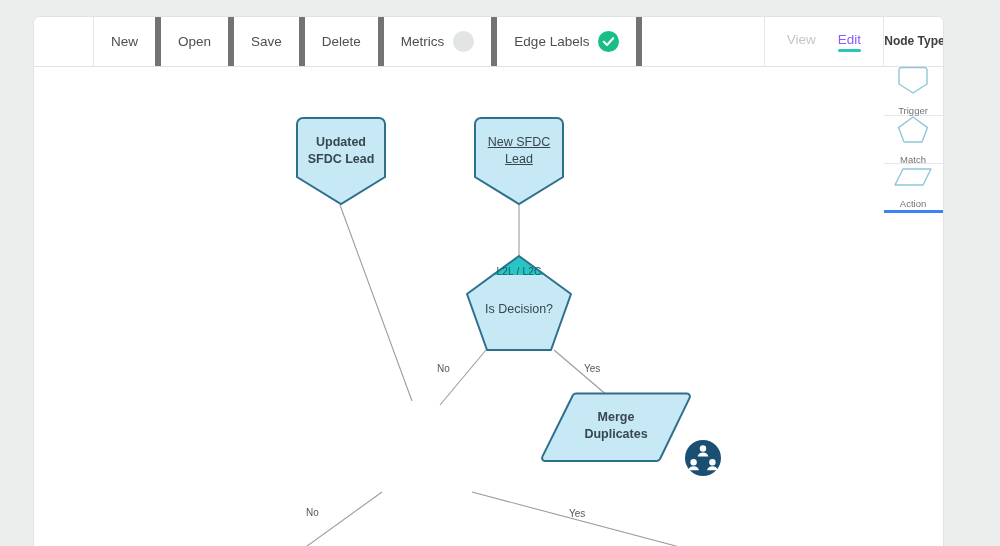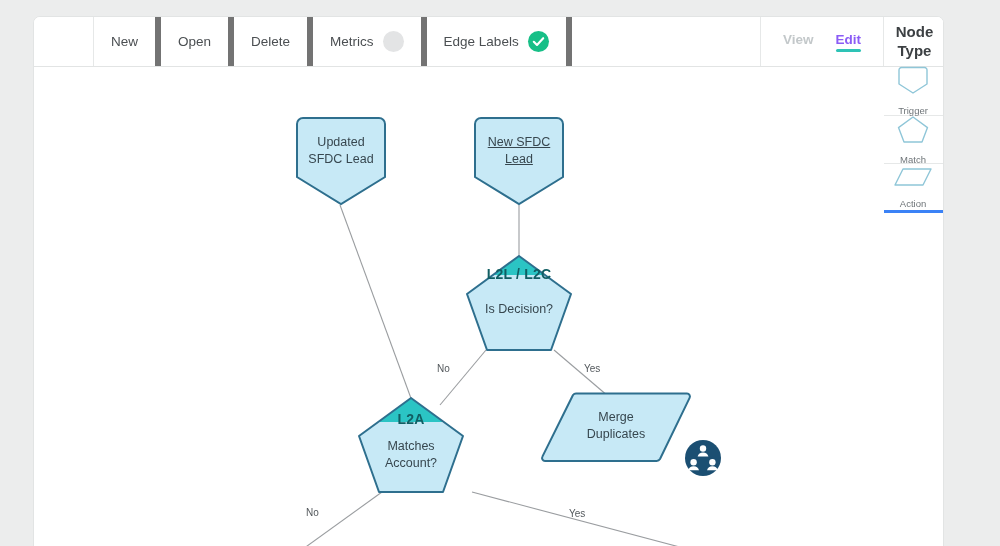--- a/index.html
+++ b/index.html
@@ -67,39 +67,39 @@
   .toggle-dot svg { display: none; }
 
   .tb-viewedit {
     display: flex;
     align-items: center;
     gap: 22px;
     padding: 0 22px;
     border-right: 1px solid #e6e8e8;
     font-size: 13.5px;
   }
-  .ve-item { cursor: pointer; position: relative; padding-bottom: 5px; font-weight: bold; }
+  .ve-item { cursor: pointer; position: relative; padding-bottom: 5px; }
   .ve-item.inactive { color: #c3c8ca; }
   .ve-item.active { color: #8b5cf6; }
   .ve-item.active::after {
     content: "";
     position: absolute;
     left: 0; right: 0; bottom: 0;
     height: 2.5px;
     background: #2ec3b6;
     border-radius: 2px;
   }
 
   .tb-nodetype-head {
     width: 61px;
     display: flex;
     align-items: center;
     justify-content: center;
     text-align: center;
-    font-size: 15px;
+    font-size: 12px;
     font-weight: bold;
     color: #3c4043;
     line-height: 1.25;
     background: #fff;
   }
 
   
   #node-type-panel {
     position: absolute;
     right: 0; top: 50px;
@@ -147,22 +147,22 @@
   }
   .node .node-shape { position: absolute; left: 0; top: 0; }
   .node .node-text {
     position: relative;
     z-index: 2;
     white-space: pre-line;
   }
   .node .node-badge {
     position: absolute;
     z-index: 3;
-    font-size: 14px;
-    font-weight: bold;
+    font-size: 10px;
+    font-weight: normal;
     color: #115e63;
     letter-spacing: .2px;
     white-space: nowrap;
   }
 
   .edge-label {
     position: absolute;
     font-size: 10px;
     color: #53585c;
     z-index: 4;
@@ -179,20 +179,23 @@
 <div id="app-window">
 
   <div id="toolbar">
     <div class="tb-spacer-left"></div>
 
     <div class="tb-item">
       <span>New</span>
     </div>
     <div class="tb-item">
       <span>Open</span>
+    </div>
+    <div class="tb-item">
+      <span>Save</span>
     </div>
     <div class="tb-item">
       <span>Delete</span>
     </div>
 
     <div class="tb-item">
       <span>Metrics</span>
       <span class="toggle-dot"></span>
     </div>
 
@@ -269,21 +272,21 @@
       </g>
       <g>
         <ellipse cx="739" cy="495" rx="9" ry="6" fill="#2bc4c4" stroke="#2e6f8e" stroke-width="1.1"></ellipse>
       </g>
     </svg>
 
     <div class="node" style="left:260px; top:48px; width:94px; height:92px;">
       <svg class="node-shape" width="94" height="92" viewBox="0 0 94 92">
         <path d="M3 9 a6 6 0 0 1 6 -6 h76 a6 6 0 0 1 6 6 v53 l-44 27 l-44 -27 z" fill="#c7e9f6" stroke="#2e6f8e" stroke-width="2"></path>
       </svg>
-      <span class="node-text" style="transform: translateY(-10px);">Updated
+      <span class="node-text" style="transform: translateY(-10px); font-weight: bold;">Updated
 SFDC Lead</span>
     </div>
 
     <div class="node" style="left:438px; top:48px; width:94px; height:92px;">
       <svg class="node-shape" width="94" height="92" viewBox="0 0 94 92">
         <path d="M3 9 a6 6 0 0 1 6 -6 h76 a6 6 0 0 1 6 6 v53 l-44 27 l-44 -27 z" fill="#c7e9f6" stroke="#2e6f8e" stroke-width="2"></path>
       </svg>
       <span class="node-text" style="transform: translateY(-10px); text-decoration: underline;">New SFDC
 Lead</span>
     </div>
@@ -296,41 +299,26 @@
           </clipPath>
         </defs>
         <path d="M55 3 L107 41 L87 97 H23 L3 41 Z" fill="#c7e9f6"></path>
         <rect x="0" y="0" width="110" height="22" fill="#2bc4c4" clip-path="url(#clip-dup)"></rect>
         <path d="M55 3 L107 41 L87 97 H23 L3 41 Z" fill="none" stroke="#2e6f8e" stroke-width="2" stroke-linejoin="round"></path>
       </svg>
       <span class="node-badge" style="left:0; right:0; top:12px; text-align:center;">L2L / L2C</span>
       <span class="node-text" style="transform: translateY(6px);">Is Decision?</span>
     </div>
 
-    <div class="node" style="left:322px; top:328px; width:110px; height:100px;">
-      <svg class="node-shape" width="110" height="100" viewBox="0 0 110 100">
-        <defs>
-          <clipPath id="clip-acct">
-            <path d="M55 3 L107 41 L87 97 H23 L3 41 Z"></path>
-          </clipPath>
-        </defs>
-        <path d="M55 3 L107 41 L87 97 H23 L3 41 Z" fill="#c7e9f6"></path>
-        <rect x="0" y="0" width="110" height="27" fill="#2bc4c4" clip-path="url(#clip-acct)"></rect>
-        <path d="M55 3 L107 41 L87 97 H23 L3 41 Z" fill="none" stroke="#2e6f8e" stroke-width="2" stroke-linejoin="round"></path>
-      </svg>
-      <span class="node-badge" style="left:0; right:0; top:15px; text-align:center;">L2A</span>
-      <span class="node-text" style="transform: translateY(10px);">Matches
-Account?</span>
-    </div>
 
     <div class="node" style="left:506px; top:325px; width:152px; height:72px;">
       <svg class="node-shape" width="152" height="72" viewBox="0 0 152 72">
         <path d="M33 3 a4 4 0 0 1 3 -1.5 H147 a3 3 0 0 1 2.6 4.4 L120 67 a4 4 0 0 1 -3.4 2 H5 a3 3 0 0 1 -2.6 -4.4 Z" fill="#c7e9f6" stroke="#2e6f8e" stroke-width="2" stroke-linejoin="round"></path>
       </svg>
-      <span class="node-text" style="transform: translate(0px, -2px);">Merge
+      <span class="node-text" style="transform: translate(0px, -2px); font-weight: bold;">Merge
 Duplicates</span>
     </div>
 
     <div class="merge-icon" style="left:650px; top:372px;">
       <svg width="38" height="38" viewBox="0 0 38 38">
         <circle cx="19" cy="19" r="18" fill="#1b4f72"></circle>
         <g fill="#ffffff">
           <circle cx="19" cy="9.5" r="3.2"></circle>
           <path d="M13.6 17.6 a5.6 5.6 0 0 1 10.8 0 z"></path>
           <circle cx="9.6" cy="23.2" r="3.2"></circle>

